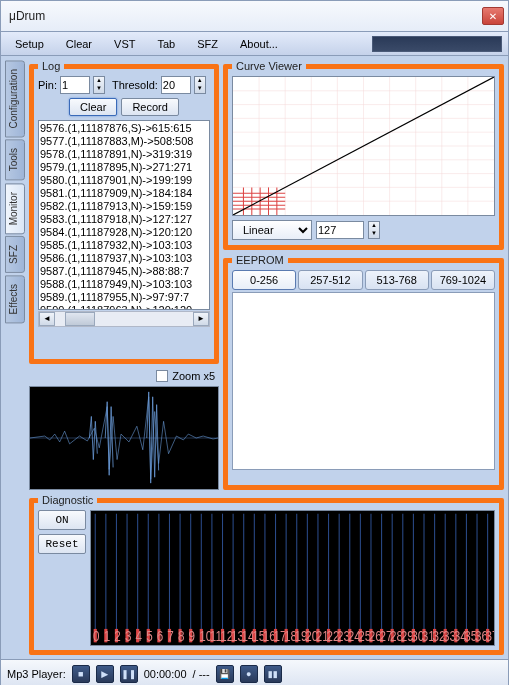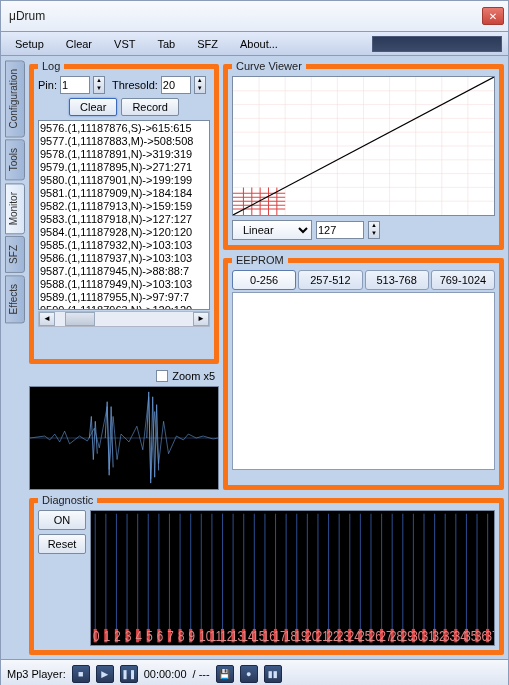--- a/index.html
+++ b/index.html
@@ -59,21 +59,21 @@
 .curvectl { display: flex; gap: 4px; align-items: center; margin-top: 4px; }
 select { height: 20px; border: 1px solid #7a8aa0; background: linear-gradient(#fff,#e8eef8); font-size: 11px; padding: 0 6px; width: 80px; }
 
 
 .eeprompanel { flex: 1; }
 .eeprom-tabs { display: flex; gap: 2px; margin-bottom: 2px; }
 .etab { flex: 1; padding: 3px 0; text-align: center; background: linear-gradient(#eef3fb,#d8e2f2); border: 1px solid #8a9cb8; border-radius: 3px; font-size: 11px; }
 .etab.active { background: linear-gradient(#fdfdfe,#e8eef8); border-color: #5a7ab0; }
 .eeprom-body { height: 178px; background: #fff; border: 1px solid #8a9cb8; }
 .diagbtns { display: flex; flex-direction: column; gap: 4px; width: 48px; }
-.diagbtns .btn { padding: 3px 6px; text-align: center; }
+.diagbtns .btn { padding: 3px 6px; text-align: center; font-family: Liberation Mono, monospace; }
 .diaggraph { flex: 1; background: #000; border: 1px solid #7a8aa0; }
 
 
 .statusbar { height: 28px; background: linear-gradient(#f5f8fc,#dce4f2); border: 1px solid #8a9cb8; border-top: none; display: flex; align-items: center; padding: 7px 6px; gap: 6px; }
 .statusbar .sbtn { width: 18px; height: 18px; background: linear-gradient(#3e5a88,#2a3a5a); border: 1px solid #1a2a48; border-radius: 2px; display: flex; align-items: center; justify-content: center; color: #cfe0f8; font-size: 9px; }
 .statusbar .txt { font-size: 11px; }
 </style>
 </head>
 <body>
 

